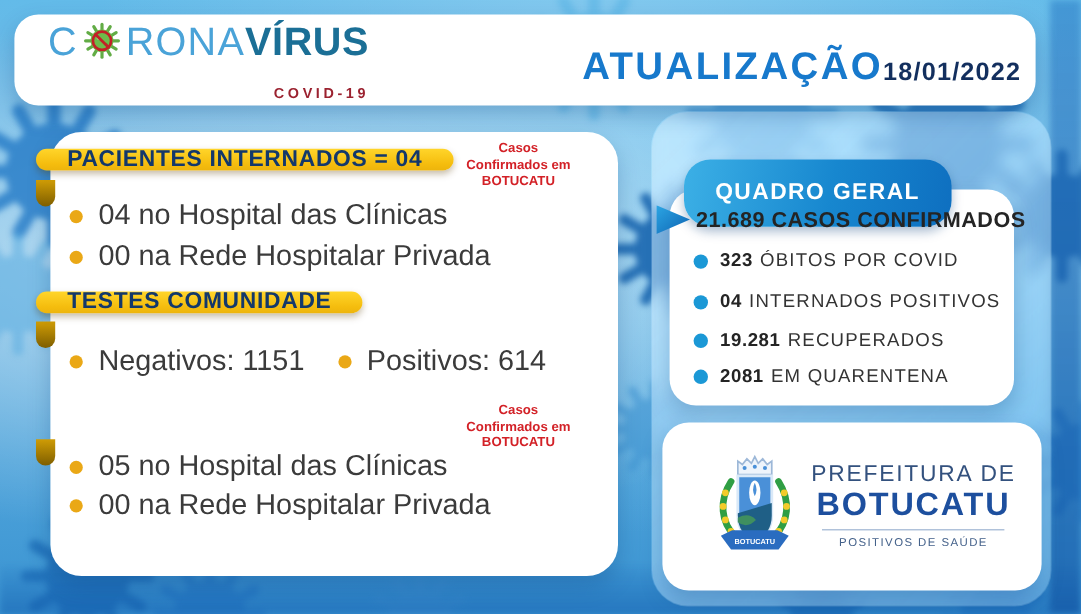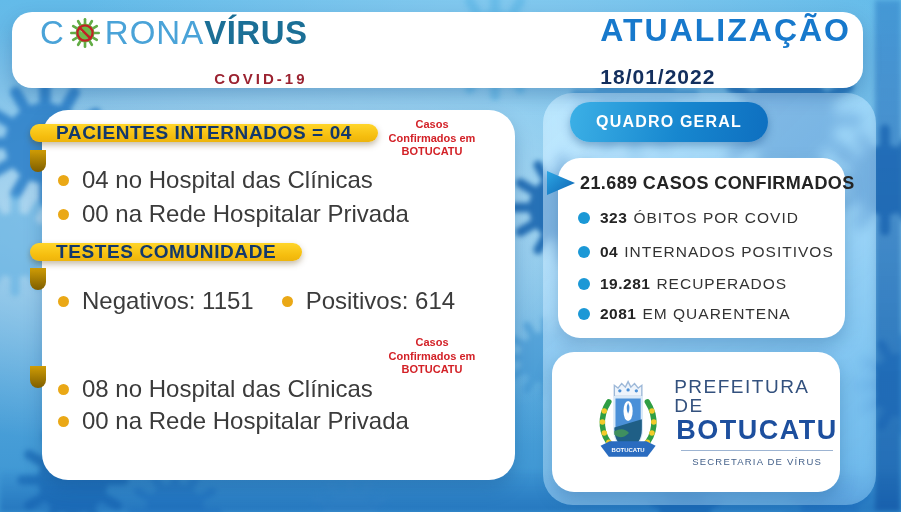--- a/index.html
+++ b/index.html
@@ -19,53 +19,53 @@
   
   .glass{position:absolute;left:543px;top:93px;width:333px;height:412px;border-radius:30px;
      background:linear-gradient(135deg,rgba(214,238,252,.55),rgba(165,214,244,.42));
      backdrop-filter:blur(6px) brightness(1.08);z-index:1;}
   
   .card{position:absolute;background:#fff;box-shadow:0 8px 18px rgba(15,70,130,.28);z-index:2;}
   .topbar{left:12px;top:12px;width:851px;height:76px;border-radius:20px;
      display:flex;align-items:center;justify-content:space-between;padding:0 12px 0 28px;box-sizing:border-box;}
   .card-left{left:42px;top:110px;width:473px;height:370px;border-radius:26px;}
   .card-right{left:558px;top:158px;width:287px;height:180px;border-radius:22px;}
-  .card-gov{left:552px;top:352px;width:288px;height:140px;border-radius:22px;
+  .card-gov{left:552px;top:352px;width:316px;height:140px;border-radius:22px;
      display:flex;align-items:center;justify-content:flex-start;padding-left:44px;box-sizing:border-box;}
   
   .logo{display:flex;flex-direction:column;}
   .logo-row{display:flex;align-items:center;line-height:1;}
   .logo-light{font-size:33px;font-weight:300;color:#4aa3d8;letter-spacing:1px;}
   .logo-bold{font-size:33px;font-weight:800;color:#1b6f96;letter-spacing:.5px;}
   .logo-virus{width:38px;height:38px;margin:0 1px;}
-  .logo-sub{align-self:flex-end;font-size:15px;font-weight:700;color:#9b2230;letter-spacing:3px;margin-top:18px;}
-  
-  .hdr-right{display:flex;flex-direction:column;align-items:flex-start;line-height:1;}
+  .logo-sub{align-self:flex-end;font-size:12px;font-weight:700;color:#9b2230;letter-spacing:3px;margin-top:18px;}
+  
+  .hdr-right{display:flex;flex-direction:row;align-items:flex-end;line-height:1;}
   .hdr-title{font-size:32px;font-weight:800;color:#1779cc;letter-spacing:2px;}
   .hdr-date{font-size:21px;font-weight:800;color:#132f5e;margin-top:20px;letter-spacing:1px;}
   
   .pill-y{position:absolute;left:30px;height:18px;border-radius:16px;z-index:4;
      display:flex;align-items:center;padding:0 26px;box-sizing:border-box;
      background:linear-gradient(180deg,#ffd52a,#f5bd0e 70%,#edb40c);
      box-shadow:0 3px 6px rgba(90,60,0,.35);
      font-size:19px;font-weight:800;color:#13386b;letter-spacing:.6px;white-space:nowrap;}
   .fold{position:absolute;left:30px;width:16px;height:22px;z-index:3;
      background:linear-gradient(180deg,#cf9c05,#7e5e00);border-radius:0 0 12px 12px;}
   
   .lrow{position:absolute;left:58px;display:flex;align-items:center;z-index:4;height:30px;}
   .ldot{width:11px;height:11px;border-radius:50%;background:#eaa816;flex:0 0 auto;}
   .ltext{margin-left:13px;font-size:24px;color:#3b3b3b;white-space:nowrap;}
   .note{position:absolute;left:376px;width:112px;text-align:center;z-index:4;
      font-size:11px;font-weight:800;color:#d32127;line-height:13.5px;}
   
-  .pill-b{position:absolute;left:570px;top:102px;height:40px;border-radius:22px;z-index:4;
+  .pill-b{position:absolute;left:570px;top:133px;height:56px;border-radius:22px;z-index:4;
      display:flex;align-items:center;padding:0 26px;
      background:linear-gradient(100deg,#3cb0e6,#1787cf 55%,#0e6fc0);
      box-shadow:0 4px 9px rgba(10,60,120,.35);
-     font-size:16px;font-weight:800;color:#fff;letter-spacing:1.2px;white-space:nowrap;}
+     font-size:19px;font-weight:800;color:#fff;letter-spacing:1.2px;white-space:nowrap;}
   .arrow{position:absolute;left:547px;top:171px;z-index:4;}
   .headline{position:absolute;left:580px;top:173px;z-index:4;font-size:18px;font-weight:800;
      color:#242424;letter-spacing:.4px;white-space:nowrap;}
   .stat{position:absolute;left:578px;display:flex;align-items:center;height:24px;z-index:4;text-align:right;}
   .sdot{width:12px;height:12px;border-radius:50%;background:#1b98d6;flex:0 0 auto;}
   .sval{margin-left:10px;font-size:15.5px;font-weight:800;color:#242424;letter-spacing:.5px;}
   .slab{margin-left:6px;font-size:15.5px;color:#333;letter-spacing:1px;}
   
   .gov-text{margin-left:14px;display:flex;flex-direction:column;align-items:center;}
   .gov-l1{font-size:19px;color:#33517e;letter-spacing:1.5px;line-height:1;}
@@ -214,21 +214,21 @@
   </div>
 
   <div class="fold" style="top:366px"></div>
   <div class="note" style="top:336px">
     <div>Casos</div>
     <div>Confirmados em</div>
     <div>BOTUCATU</div>
   </div>
   <div class="lrow" style="top:374px">
     <span class="ldot"></span>
-    <span class="ltext">08 no Hospital das Clínicas</span>
+    <span class="ltext">05 no Hospital das Clínicas</span>
   </div>
   <div class="lrow" style="top:406px">
     <span class="ldot"></span>
     <span class="ltext">00 na Rede Hospitalar Privada</span>
   </div>
 
   <div class="card card-right"></div>
   <div class="pill-b">QUADRO GERAL</div>
 
   <svg class="arrow" width="30" height="24">
@@ -288,17 +288,17 @@
       <ellipse cx="35" cy="38" rx="5" ry="11" fill="#ffffff"></ellipse>
       <path d="M35,29 q3,6 0,12 q-3,-6 0,-12" fill="#4a90d8"></path>
 
       <path d="M5,76 L15,71 H55 L65,76 L56,88 H14 Z" fill="#2a6cc0"></path>
       <text x="35" y="83" text-anchor="middle" font-size="6.5" font-weight="bold" fill="#ffffff" font-family="Liberation Sans, sans-serif">BOTUCATU</text>
     </svg>
     <div class="gov-text">
       <span class="gov-l1">PREFEITURA DE</span>
       <span class="gov-l2">BOTUCATU</span>
       <span class="gov-rule"></span>
-      <span class="gov-l3">SECRETARIA DE VÍRUS</span>
+      <span class="gov-l3">POSITIVOS DE SAÚDE</span>
     </div>
   </div>
 
 </div>
 
 </body></html>

